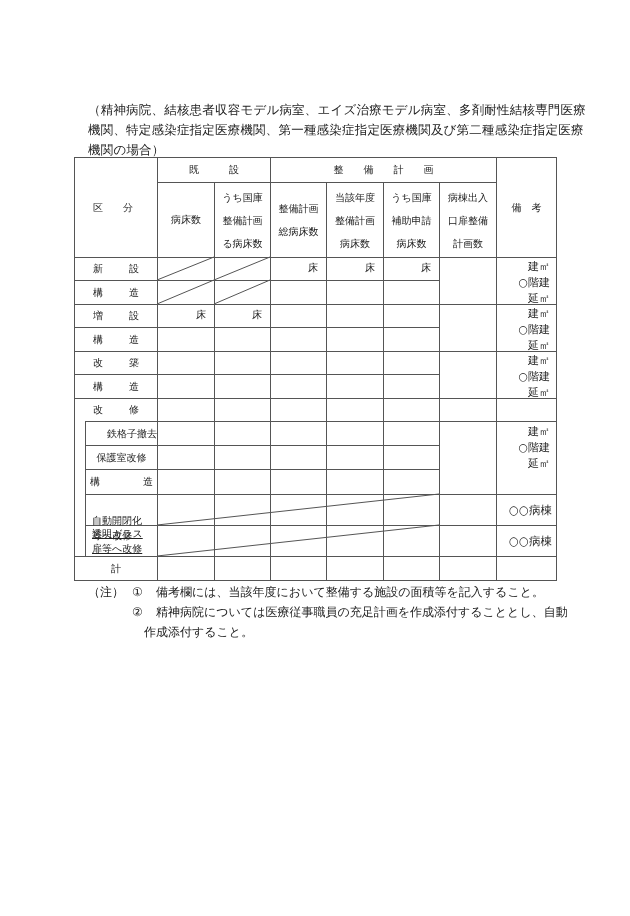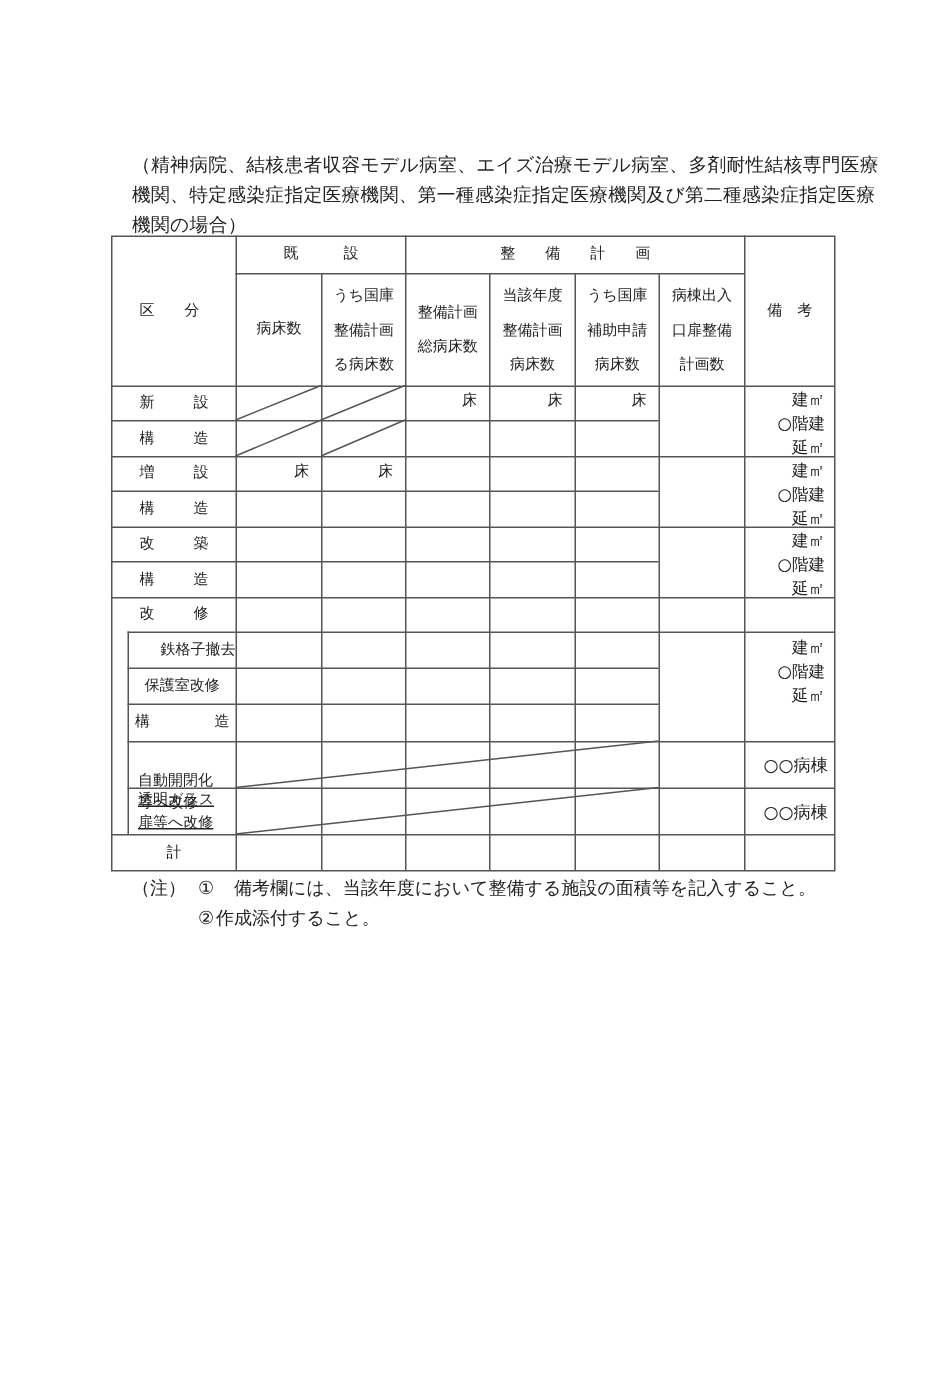--- a/index.html
+++ b/index.html
@@ -200,15 +200,16 @@
 </div>
 
 <div class="notes">
   <div class="note" style="padding-left:0;">
     <span style="position:absolute;left:0;">（注）</span>
     <span style="position:absolute;left:44px;">①</span>
     <span style="display:block;padding-left:68px;white-space:nowrap;">備考欄には、当該年度において整備する施設の面積等を記入すること。</span>
   </div>
   <div class="note">
     <span style="position:absolute;left:44px;">②</span>
+    <span style="display:block;padding-left:68px;white-space:nowrap;">精神病院については医療従事職員の充足計画を作成添付することとし、自動</span>
     <span style="display:block;padding-left:56px;white-space:nowrap;">作成添付すること。</span>
   </div>
 </div>
 
 </body></html>

